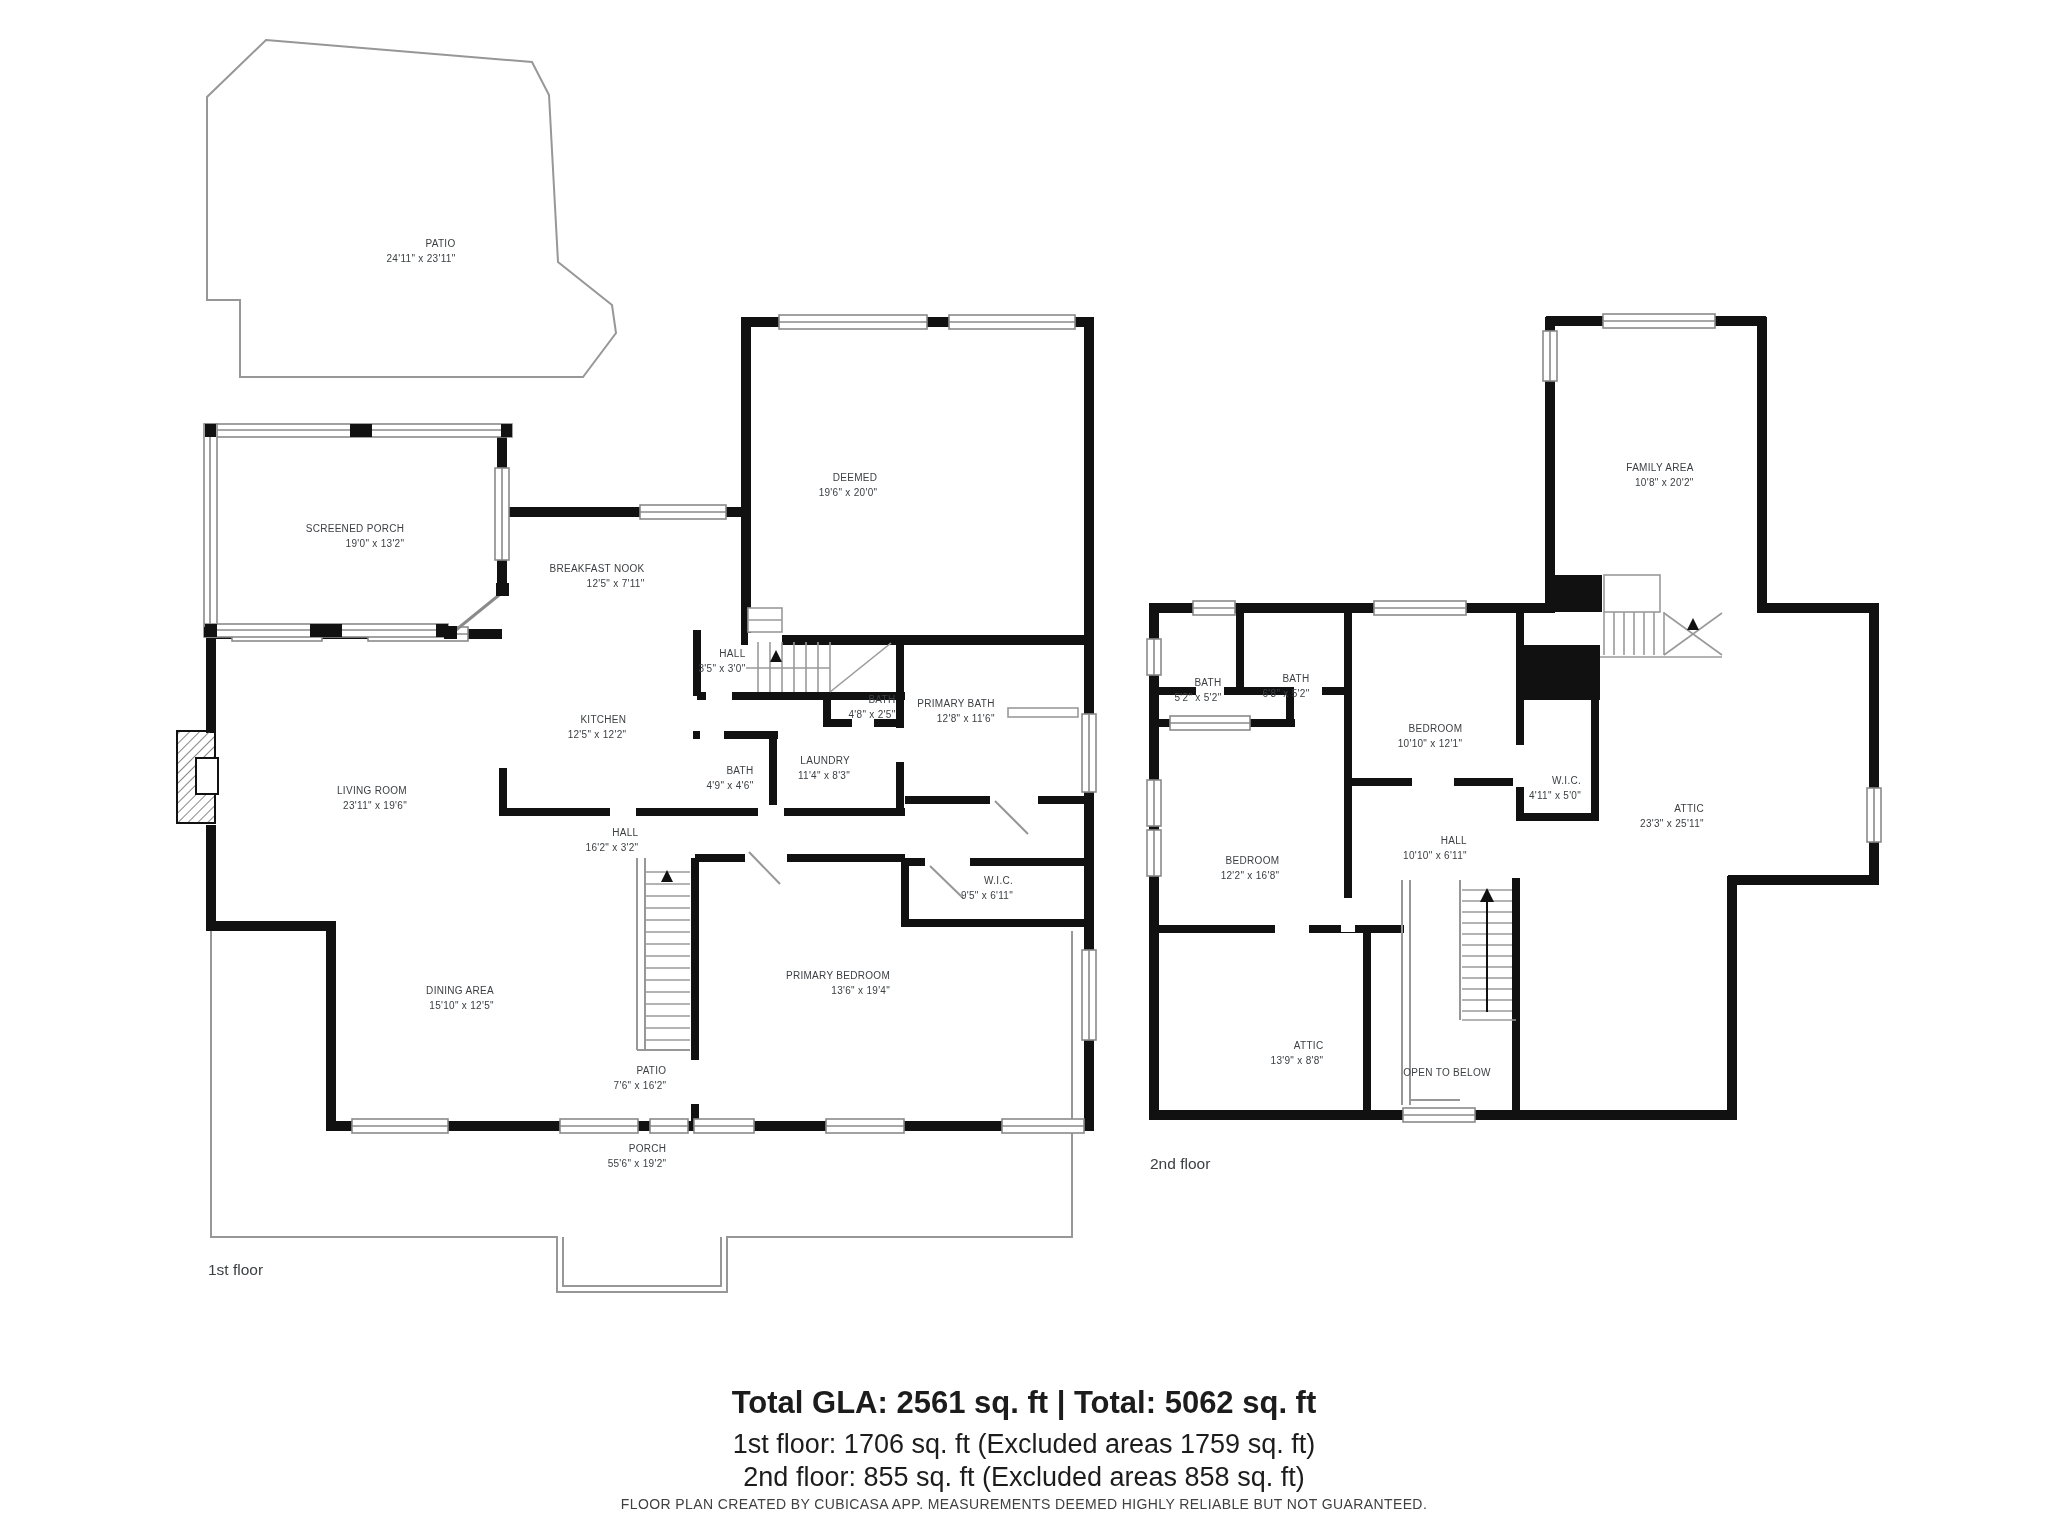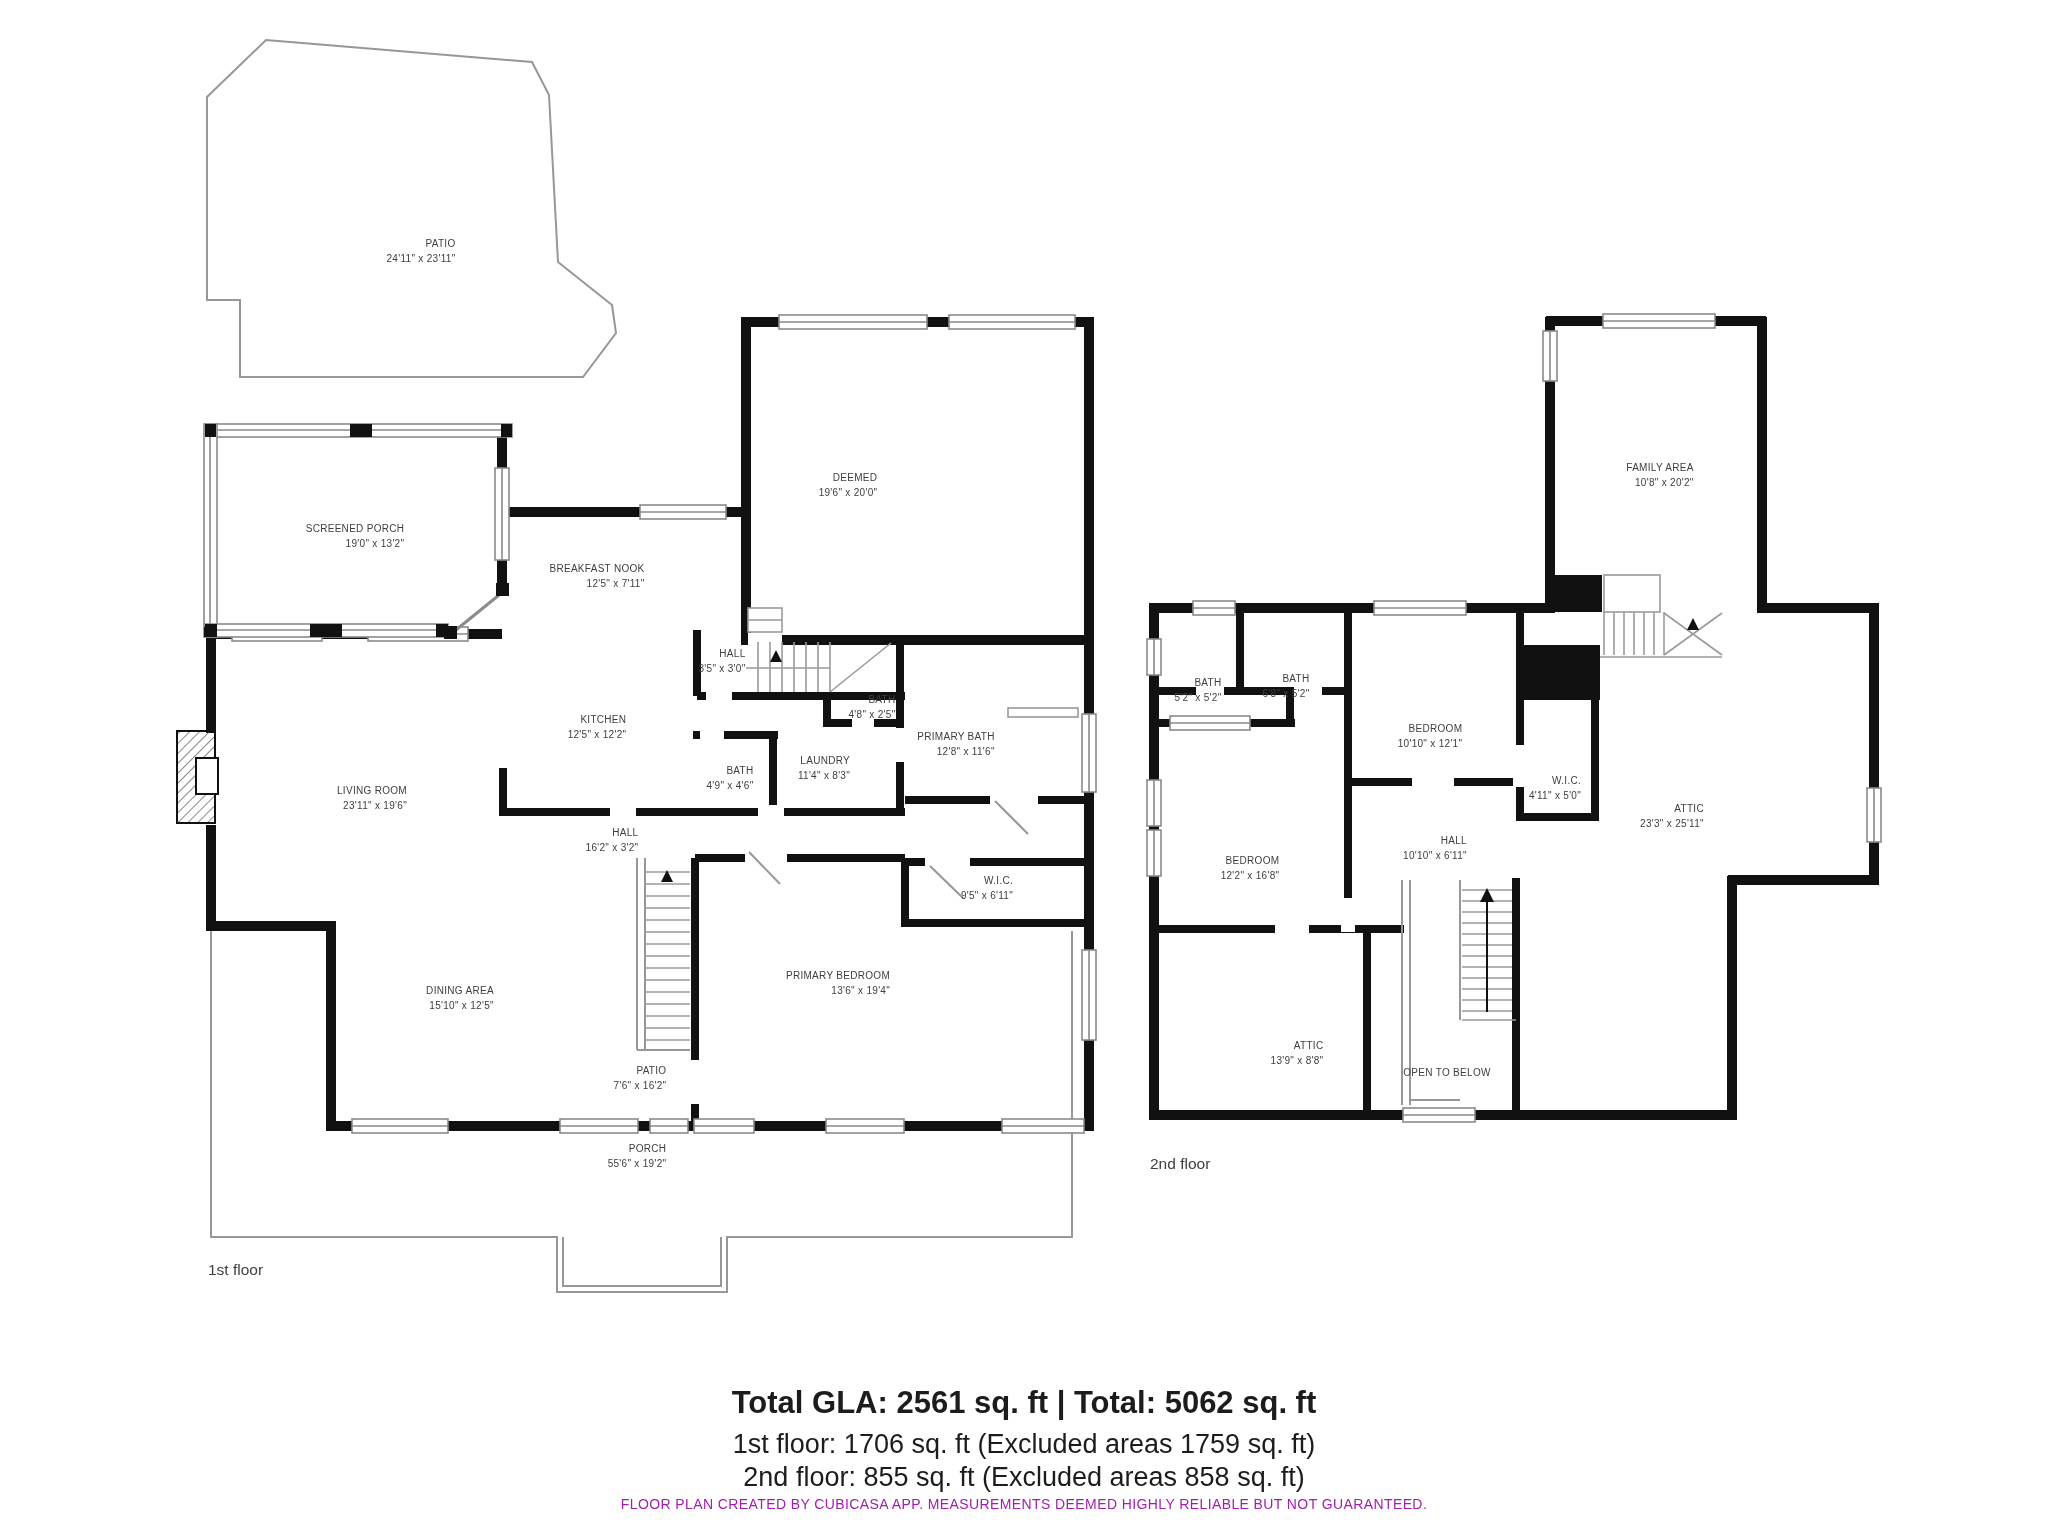--- a/index.html
+++ b/index.html
@@ -7,21 +7,21 @@
        font-family:"Liberation Sans",sans-serif;}
   .plan-svg{position:absolute;left:0;top:0;}
   .room-label{position:absolute;transform:translate(-50%,-50%);text-align:right;
       font-size:10px;color:#3c4043;letter-spacing:.3px;line-height:1.5;white-space:nowrap;}
   .room-label .nm,.room-label .dm{display:block;}
   .floor-tag{position:absolute;font-size:15.5px;color:#3c4043;text-align:center;}
   .summary{position:absolute;left:0;right:0;top:1385px;text-align:center;color:#1c1c1c;}
   .summary .l1{font-size:31px;font-weight:bold;margin:0 0 8px 0;}
   .summary .l2{font-size:27px;margin:2px 0;}
   .footer{position:absolute;left:0;right:0;top:1496px;text-align:center;
-      font-size:14px;color:#a21caf;letter-spacing:.4px;}
+      font-size:14px;color:#404040;letter-spacing:.4px;}
   
   .w10{stroke:#111;stroke-width:10;fill:none;stroke-linecap:butt;}
   .w8{stroke:#111;stroke-width:8;fill:none;stroke-linecap:butt;}
   .thin{stroke:#979797;stroke-width:2;fill:none;}
   .thin15{stroke:#9a9a9a;stroke-width:1.6;fill:none;}
   .win rect{fill:#fff;stroke:#8a8a8a;stroke-width:1.6;}
   .win line{stroke:#8a8a8a;stroke-width:1.6;}
   .gap{fill:#fff;stroke:none;}
   .cap{fill:#111;stroke:none;}
   .arrow{fill:#111;stroke:none;}
@@ -357,21 +357,21 @@
   <span class="dm">19'6" x 20'0"</span>
 </div>
 <div class="room-label" style="left:722px;top:661px">
   <span class="nm">HALL</span>
   <span class="dm">3'5" x 3'0"</span>
 </div>
 <div class="room-label" style="left:872px;top:707px">
   <span class="nm">BATH</span>
   <span class="dm">4'8" x 2'5"</span>
 </div>
-<div class="room-label" style="left:956px;top:744px">
+<div class="room-label" style="left:956px;top:711px">
   <span class="nm">PRIMARY BATH</span>
   <span class="dm">12'8" x 11'6"</span>
 </div>
 <div class="room-label" style="left:597px;top:727px">
   <span class="nm">KITCHEN</span>
   <span class="dm">12'5" x 12'2"</span>
 </div>
 <div class="room-label" style="left:730px;top:778px">
   <span class="nm">BATH</span>
   <span class="dm">4'9" x 4'6"</span>

